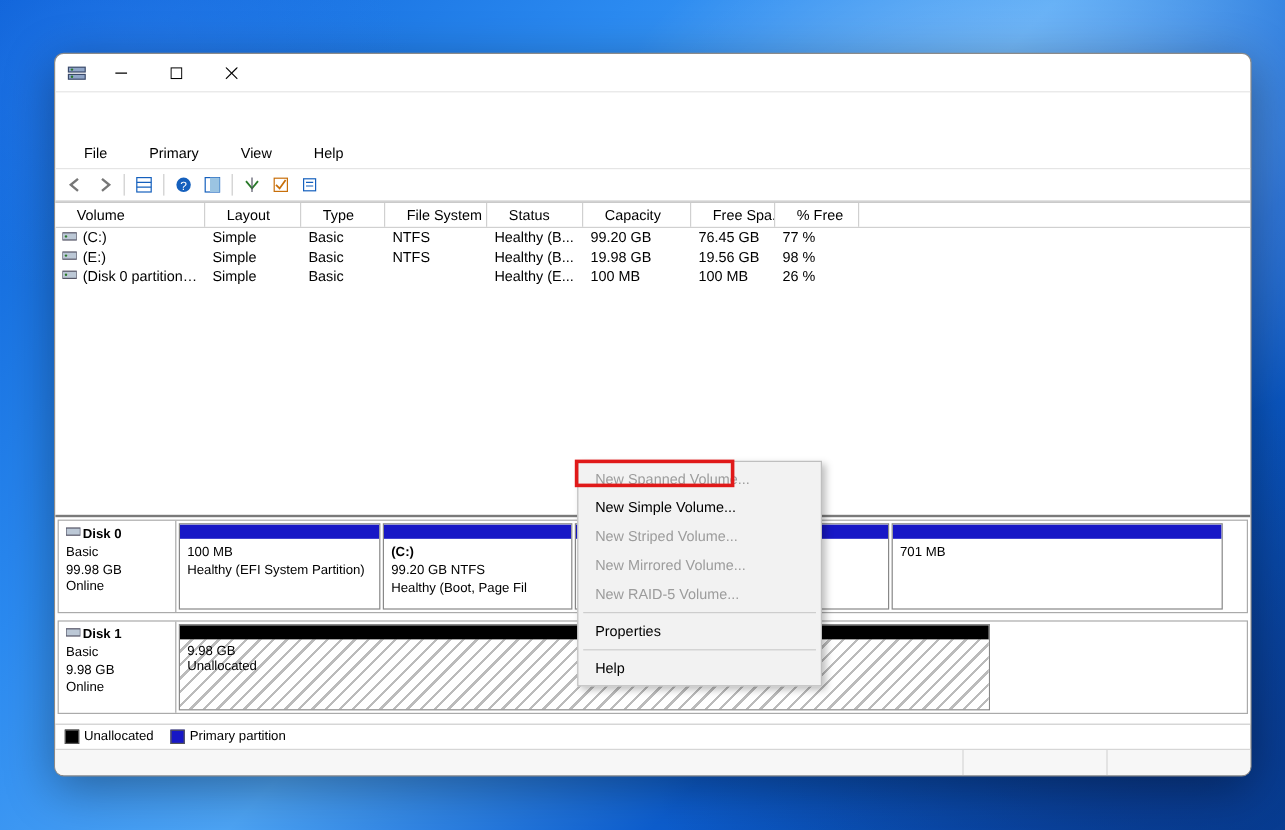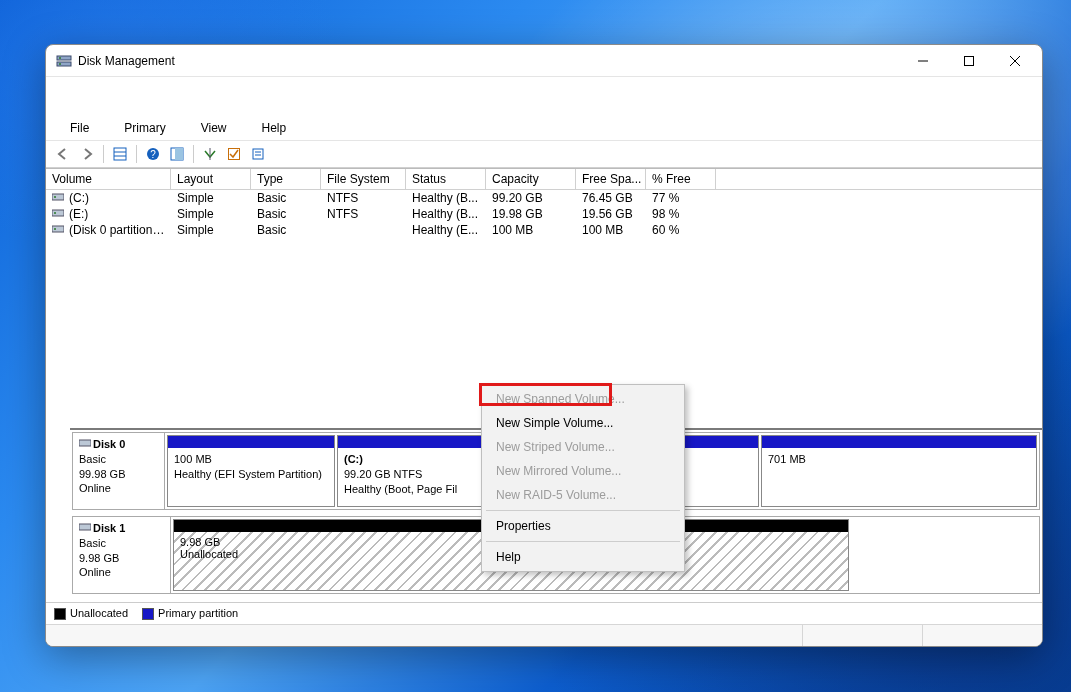--- a/index.html
+++ b/index.html
@@ -99,39 +99,39 @@
     grid-template-columns: 125px 80px 70px 85px 80px 90px 70px 70px;
     background: #fff;
     border-bottom: 1px solid #d0d0d0;
   }
   .vt-head .cell {
     padding: 3px 6px;
     border-right: 1px solid #d0d0d0;
     font-weight: normal;
     white-space: nowrap;
     overflow: hidden;
+    margin-left: 12px;
   }
   .vt-body { flex: 1; }
   .vt-row {
     display: grid;
     grid-template-columns: 125px 80px 70px 85px 80px 90px 70px 70px;
   }
   .vt-row .cell {
     padding: 1px 6px;
     white-space: nowrap;
     overflow: hidden;
     text-overflow: ellipsis;
   }
   .vol-icon { display: inline-block; width: 14px; margin-right: 3px; }
 
   .disk-area {
     border-top: 2px solid #7a7a7a;
     background: #fff;
     padding: 2px;
-    margin-left: 24px;
   }
   .disk-row {
     border: 1px solid #aaa;
     display: flex;
     height: 78px;
     margin-bottom: 6px;
     background: #fff;
   }
   .disk-label {
     width: 98px;
@@ -229,21 +229,20 @@
 <div class="window">
   <div class="titlebar">
     <span class="app-icon">
       <svg viewBox="0 0 16 16" width="16" height="16">
           <rect x="1" y="3" width="14" height="4" fill="#8fa5c7" stroke="#3a4a6b"></rect>
           <rect x="1" y="9" width="14" height="4" fill="#8fa5c7" stroke="#3a4a6b"></rect>
           <circle cx="4" cy="5" r="1" fill="#2a7a2a"></circle>
           <circle cx="4" cy="11" r="1" fill="#2a7a2a"></circle>
         </svg>
     </span>
-    <span class="title">Disk Management</span>
     <div class="win-btns">
       <div class="win-btn">
           <svg width="10" height="10">
             <line x1="0" y1="5" x2="10" y2="5" stroke="currentColor" stroke-width="1"></line>
           </svg>
         </div>
       <div class="win-btn">
           <svg width="10" height="10">
             <rect x="0.5" y="0.5" width="9" height="9" fill="none" stroke="currentColor" stroke-width="1"></rect>
           </svg>
@@ -361,21 +360,21 @@
             <div class="cell"><span class="vol-icon"><svg width="12" height="10">
                   <rect x="0" y="2" width="12" height="6" fill="#bcc8d6" stroke="#556"></rect>
                   <circle cx="3" cy="5" r="1" fill="#2a7a2a"></circle>
                 </svg></span><span>(Disk 0 partition 1)</span></div>
             <div class="cell">Simple</div>
             <div class="cell">Basic</div>
             <div class="cell"></div>
             <div class="cell">Healthy (E...</div>
             <div class="cell">100 MB</div>
             <div class="cell">100 MB</div>
-            <div class="cell">60 %</div>
+            <div class="cell">26 %</div>
           </div>
         </div>
     </div>
 
     <div class="disk-area" id="disk-area">
         <div class="disk-row">
           <div class="disk-label"><span class="disk-icon"><svg width="12" height="10">
                 <rect x="0" y="2" width="12" height="6" fill="#bcc8d6" stroke="#556"></rect>
               </svg></span><b>Disk 0</b><br><span>Basic</span><br><span>99.98 GB</span><br><span>Online</span></div>
           <div class="partitions">

